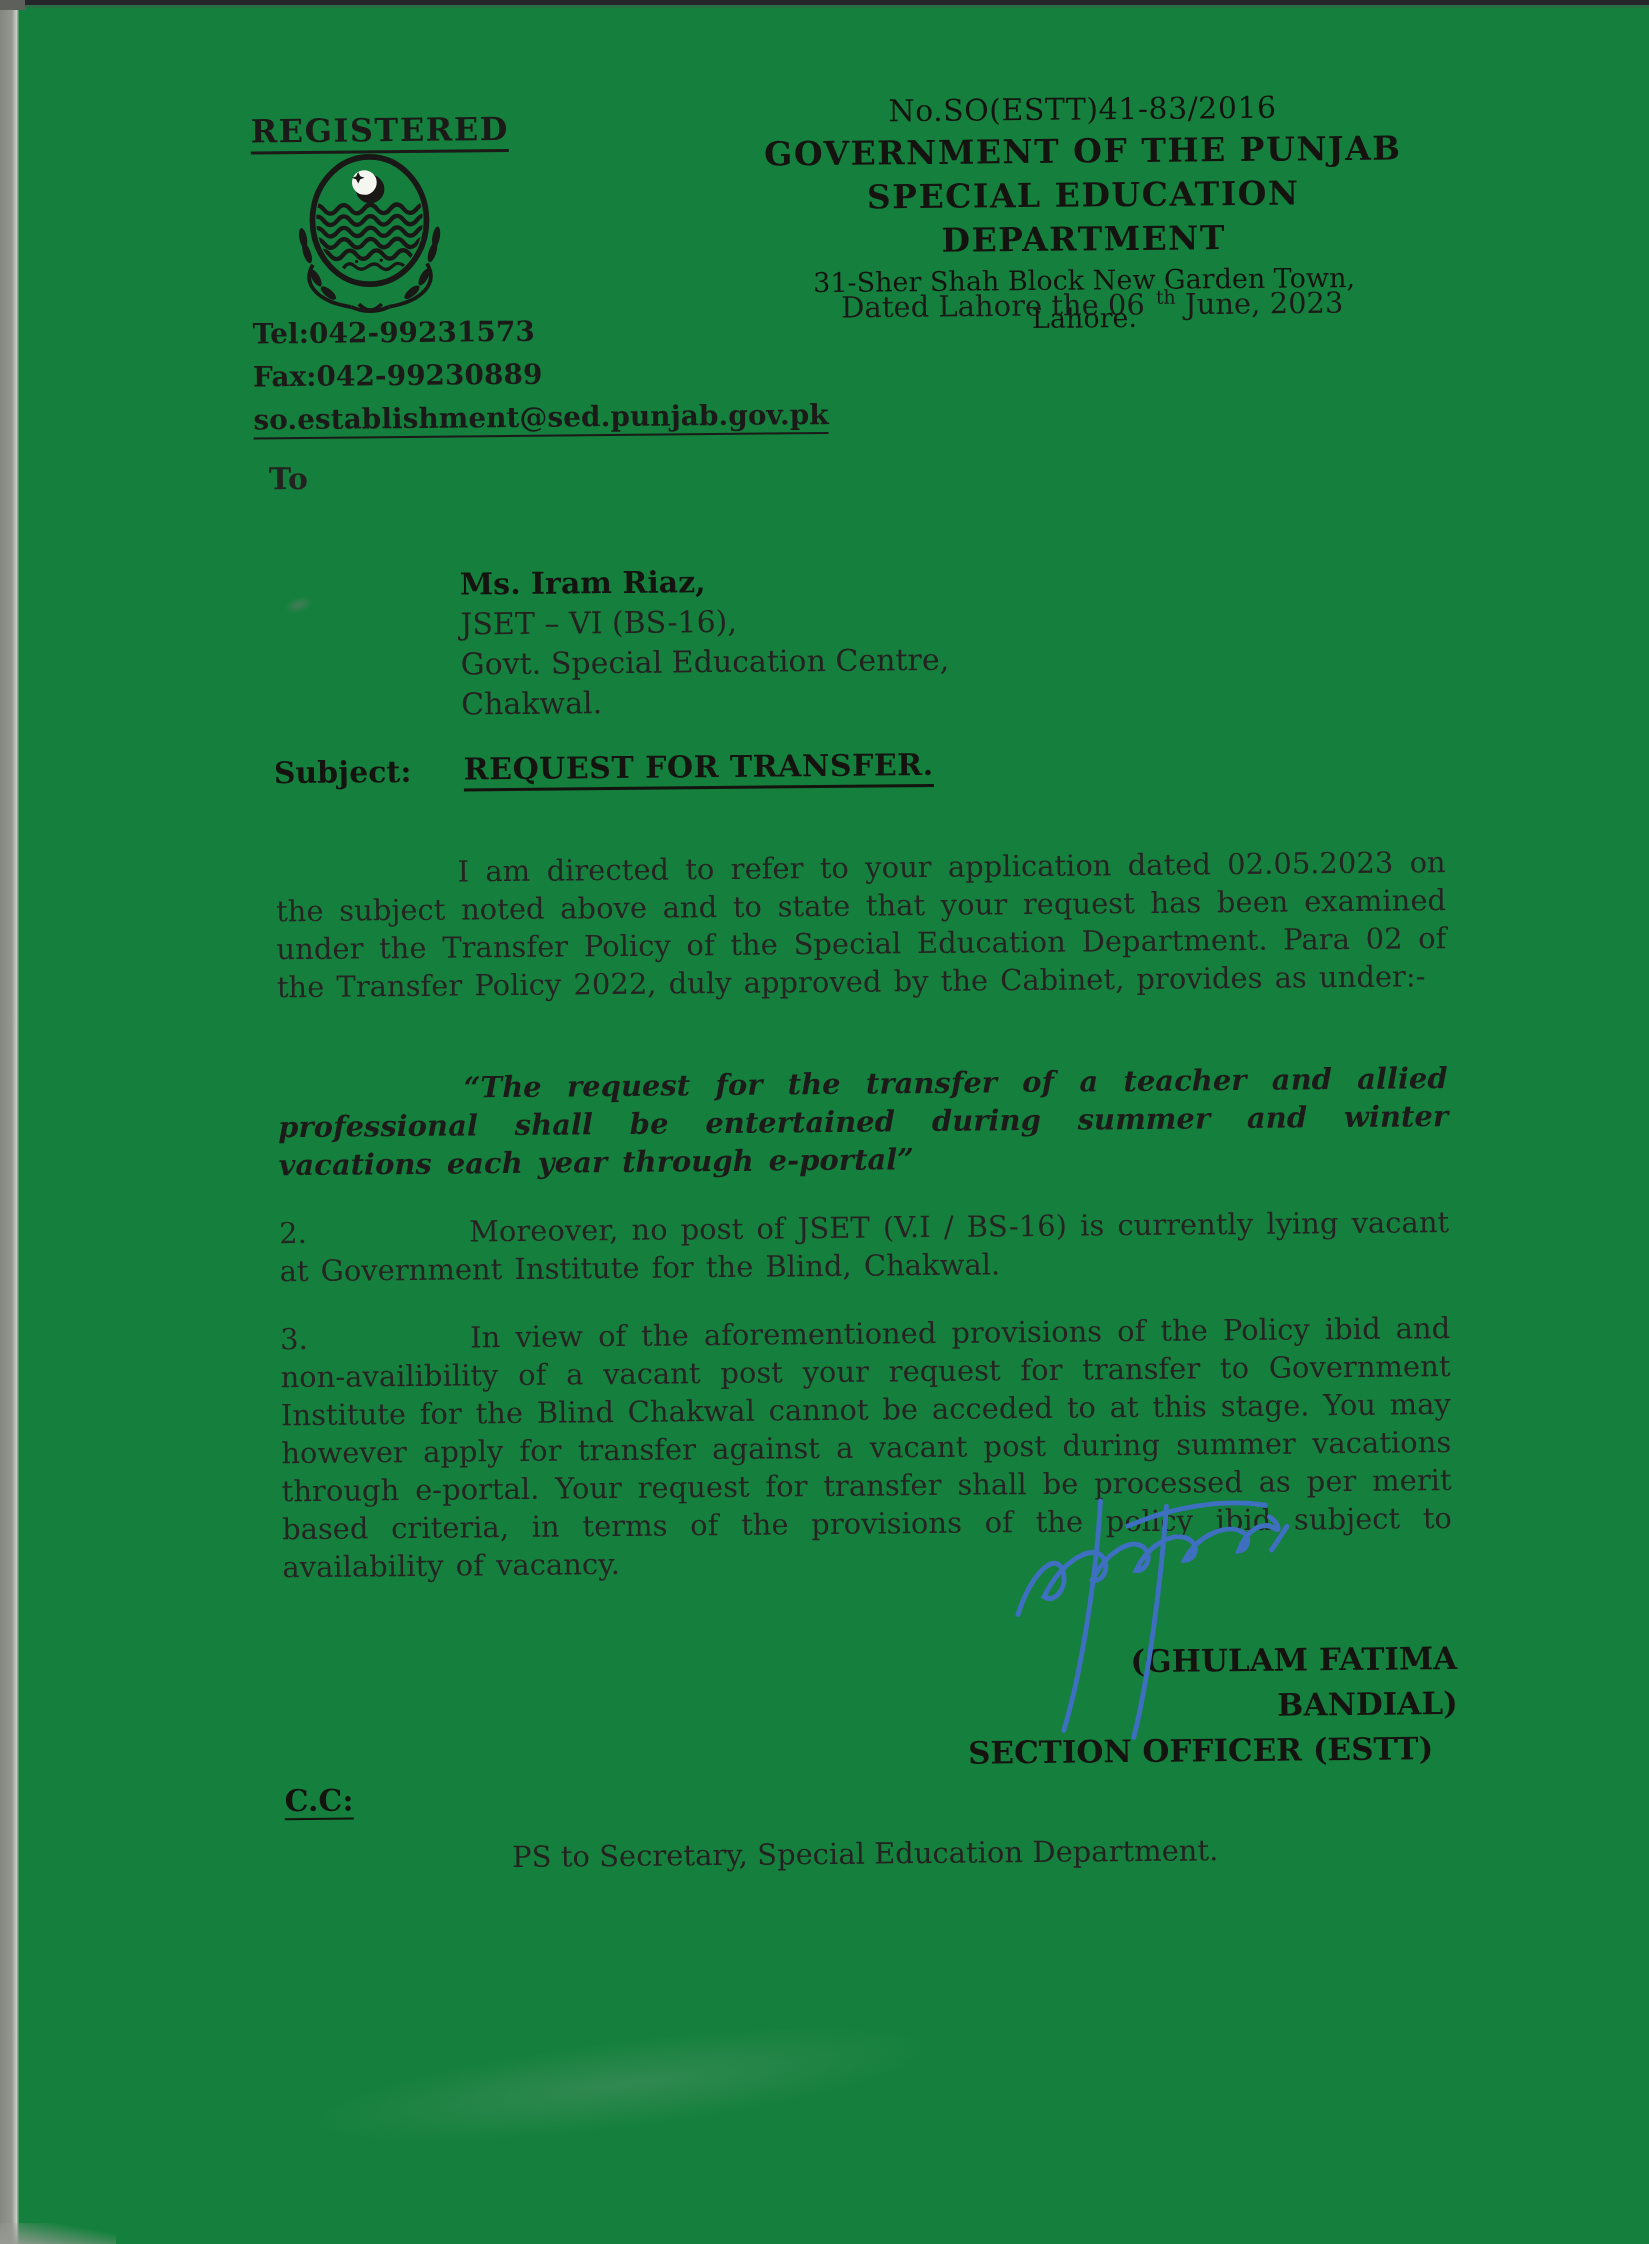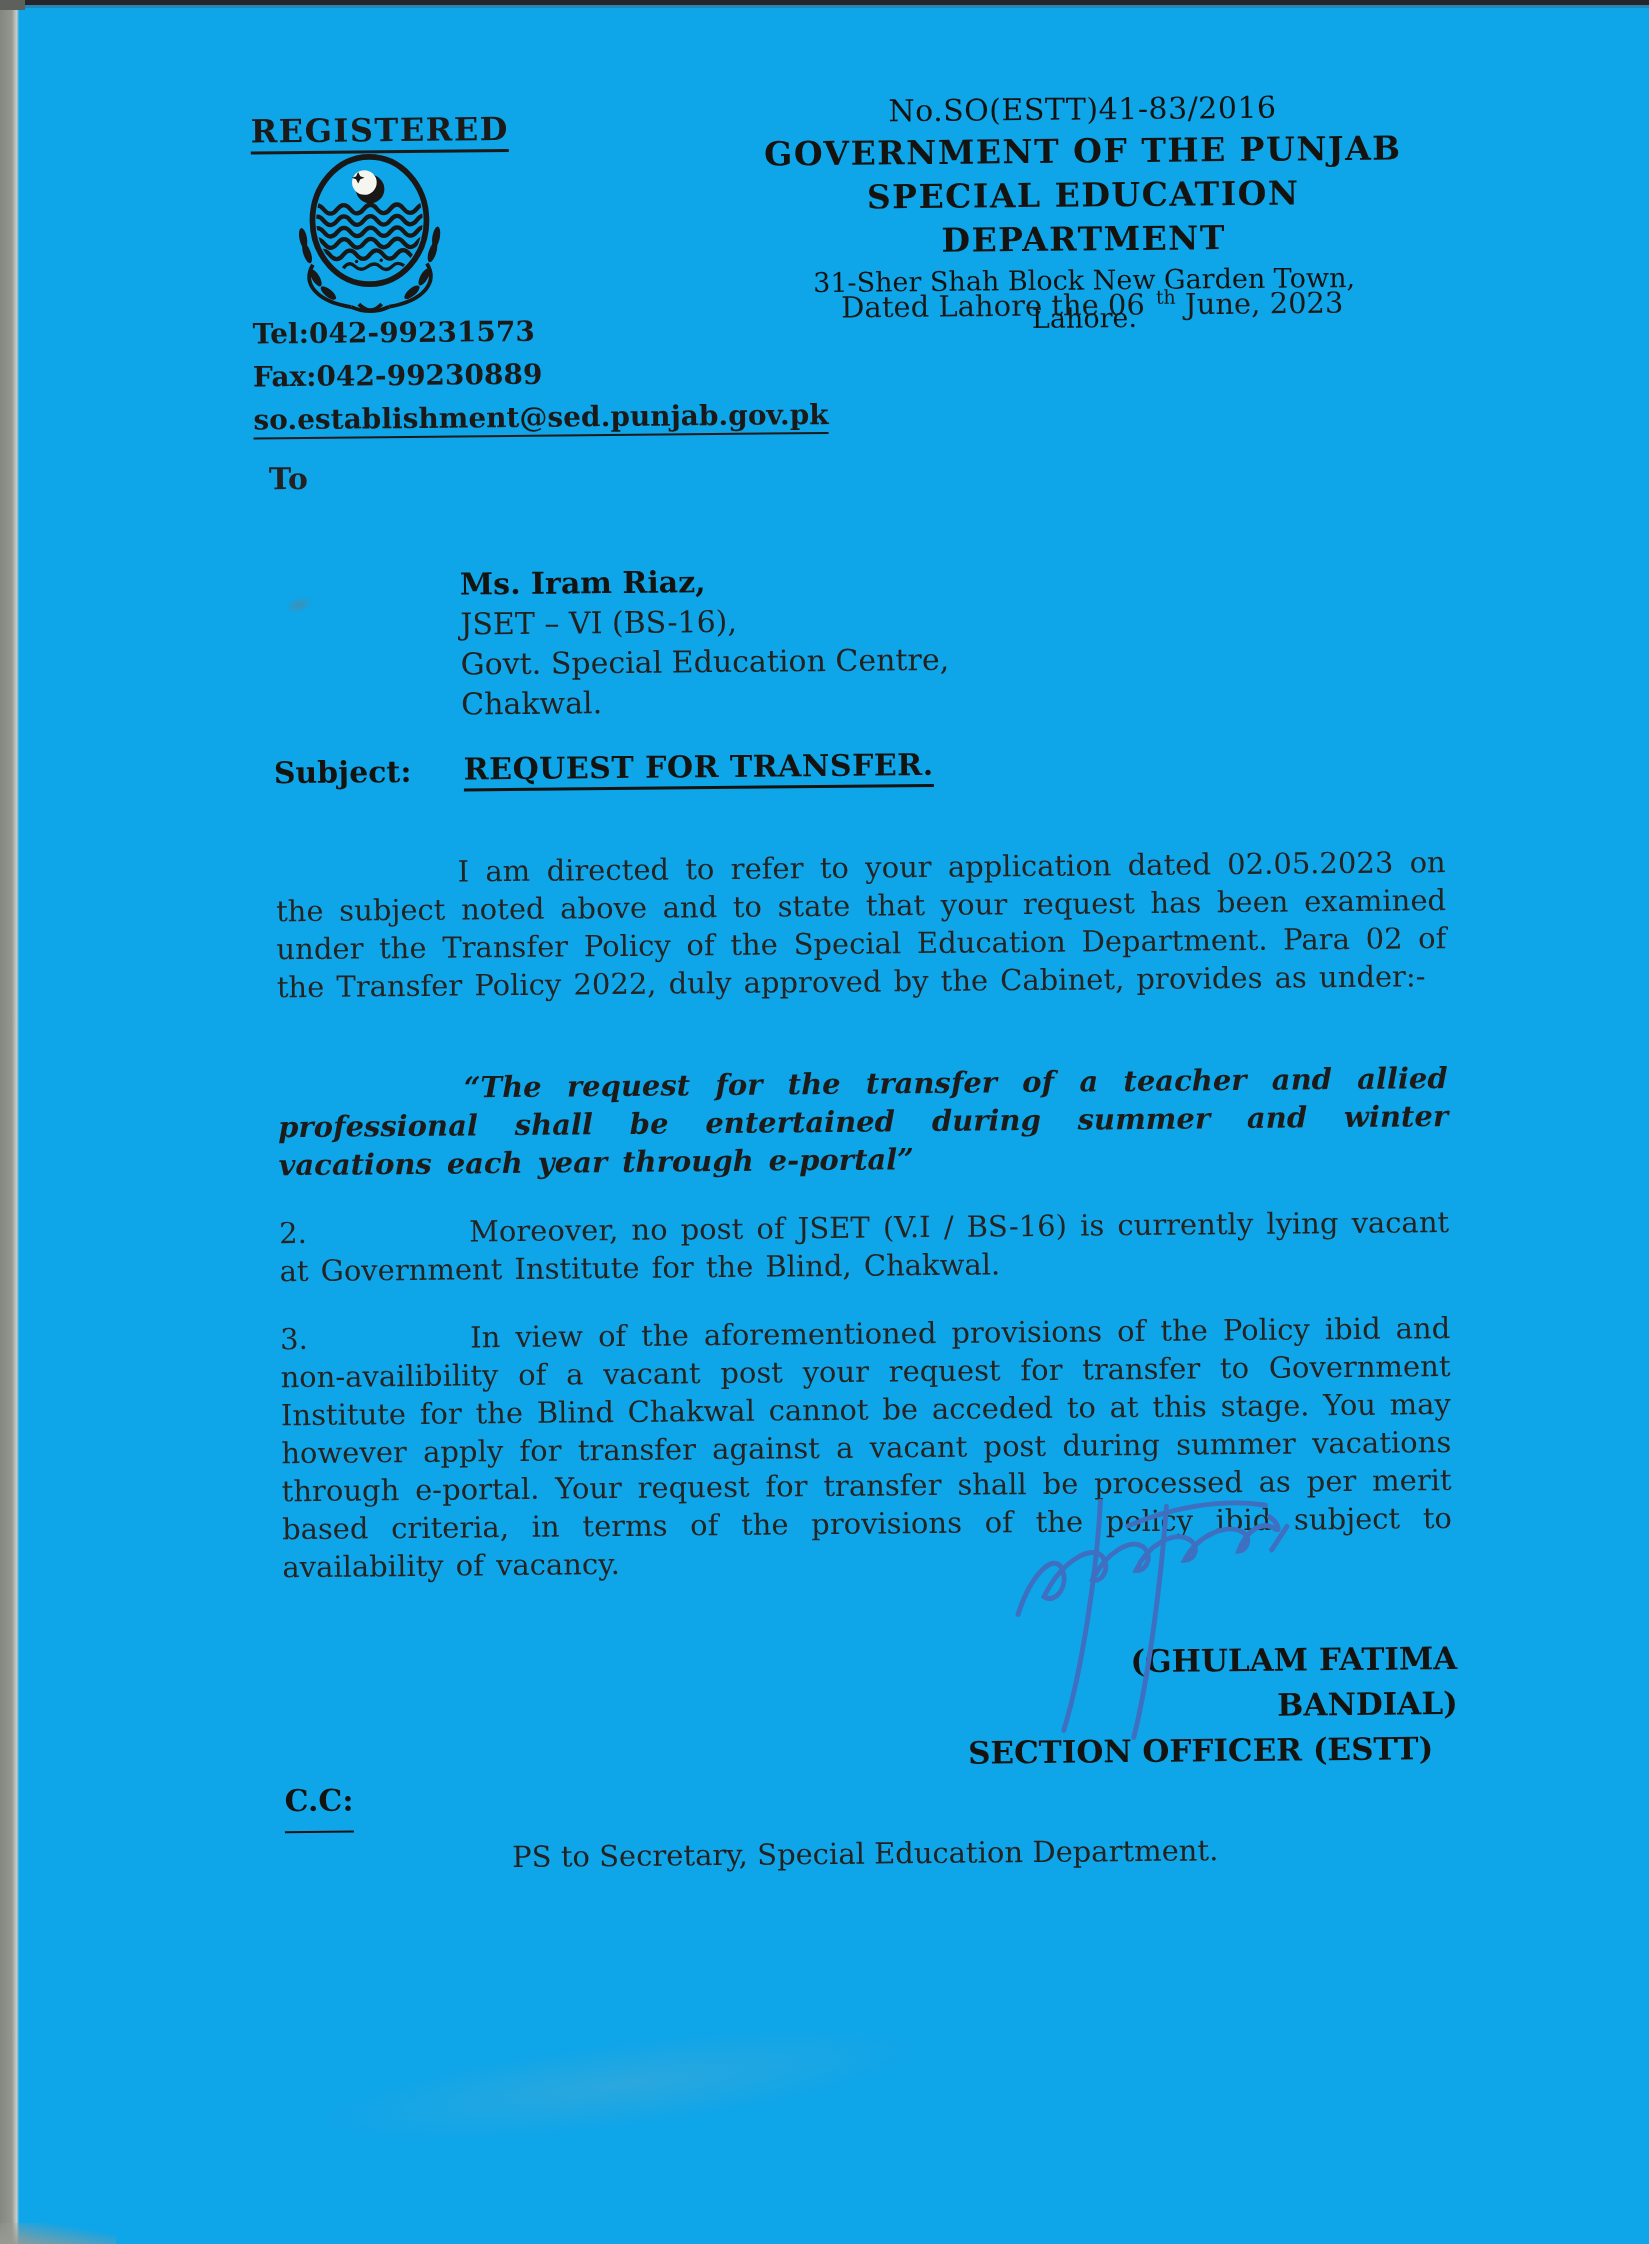--- a/index.html
+++ b/index.html
@@ -1,19 +1,19 @@
 <!DOCTYPE html>
 <html style="--ink: #3f6fc0;"><head>
 <meta charset="utf-8">
 <style>
   html,body{margin:0;padding:0;background:#4a4a4a;}
   .page{
     position:relative;
     width:1650px;height:2244px;
-    background:#0ea5e9;
+    background:#15803d;
     overflow:hidden;
     font-family:"DejaVu Serif","Liberation Serif",serif;
     color:#242220;
   }
   
   .edge-left{position:absolute;left:0;top:0;bottom:0;width:19.4px;
     background:linear-gradient(to right,#84877f 0,#94978f 11.6px,#c9ccc4 16.5px,rgba(246,246,241,0) 19.4px);z-index:5;}
   .edge-top{position:absolute;left:25px;right:0;top:0;height:4.9px;background:#26262a;z-index:5;}
   .edge-top-fade{position:absolute;left:25px;right:0;top:4.9px;height:2.9px;background:rgba(80,80,80,.35);z-index:5;}
   .edge-corner{position:absolute;left:0;top:0;width:25px;height:9.7px;background:#5d605b;z-index:6;}
@@ -56,21 +56,21 @@
   .para2{top:1180px;}
   .para3{top:1286px;}
   .pnum{display:inline-block;width:190px;text-indent:0;}
 
   .sig-block{left:951px;top:1642px;width:499px;text-align:right;font-size:31px;font-weight:bold;
     line-height:45px;color:#151310;}
   .sig-block .title2{padding-right:25px;}
   .sig-svg{left:978px;top:1492px;width:338px;height:262px;z-index:3;}
 
   .cc{left:276px;top:1778px;font-size:30px;font-weight:bold;color:#151310;
-    border-bottom:2.9px solid #151310;padding-bottom:13px;}
+    border-bottom:2.9px solid #151310;padding-bottom:0;}
   .cc-item{left:503px;top:1837px;font-size:29px;}
 
   svg .ink{stroke:var(--ink,#3f6fc0);}
 </style>
 </head>
 <body>
 
 <div class="page">
 
   <div class="edge-left"></div>

